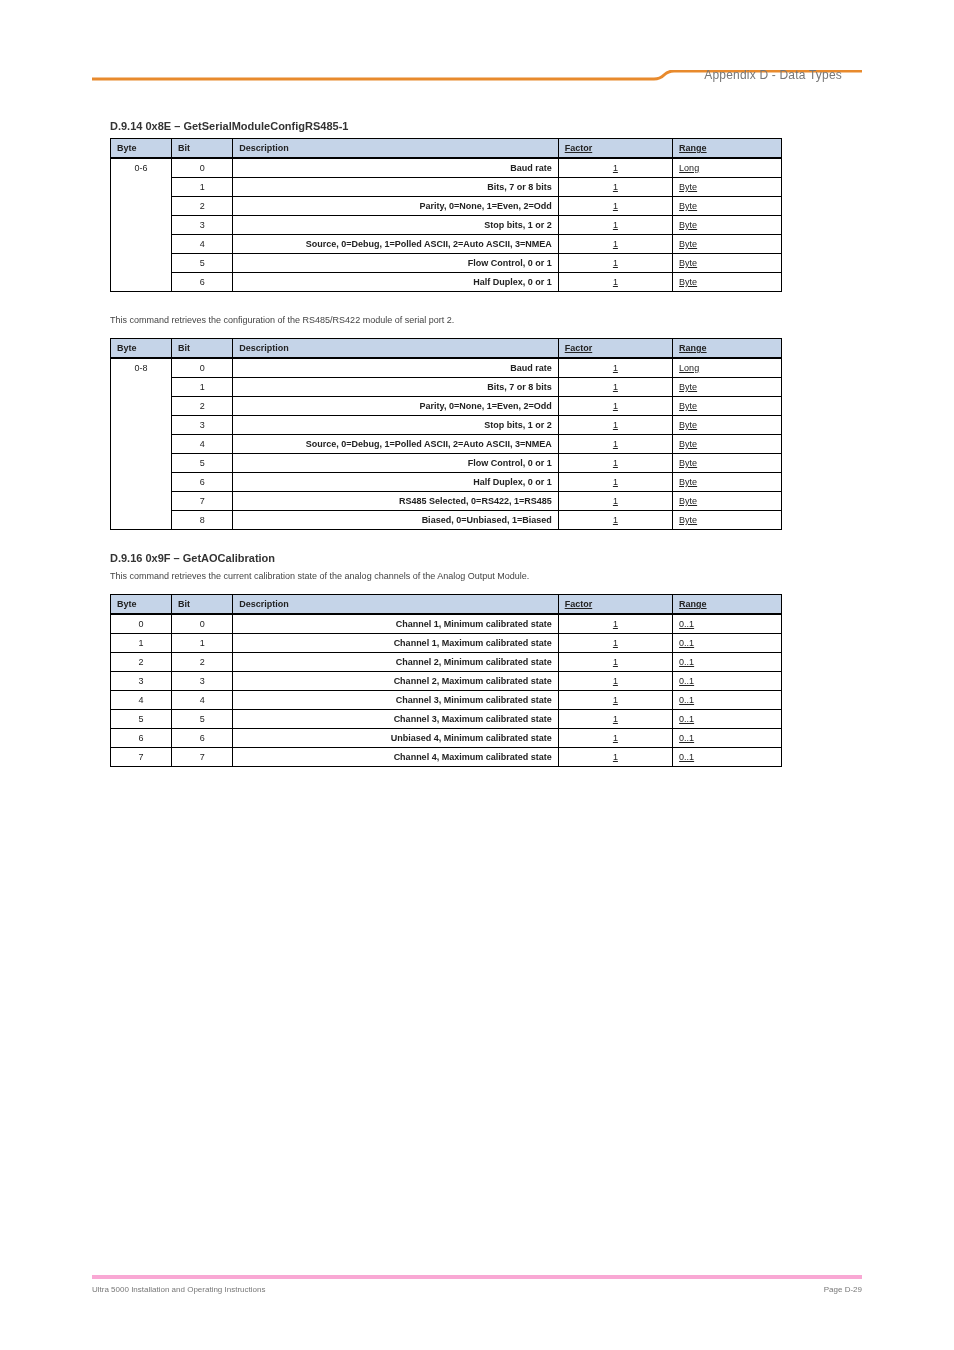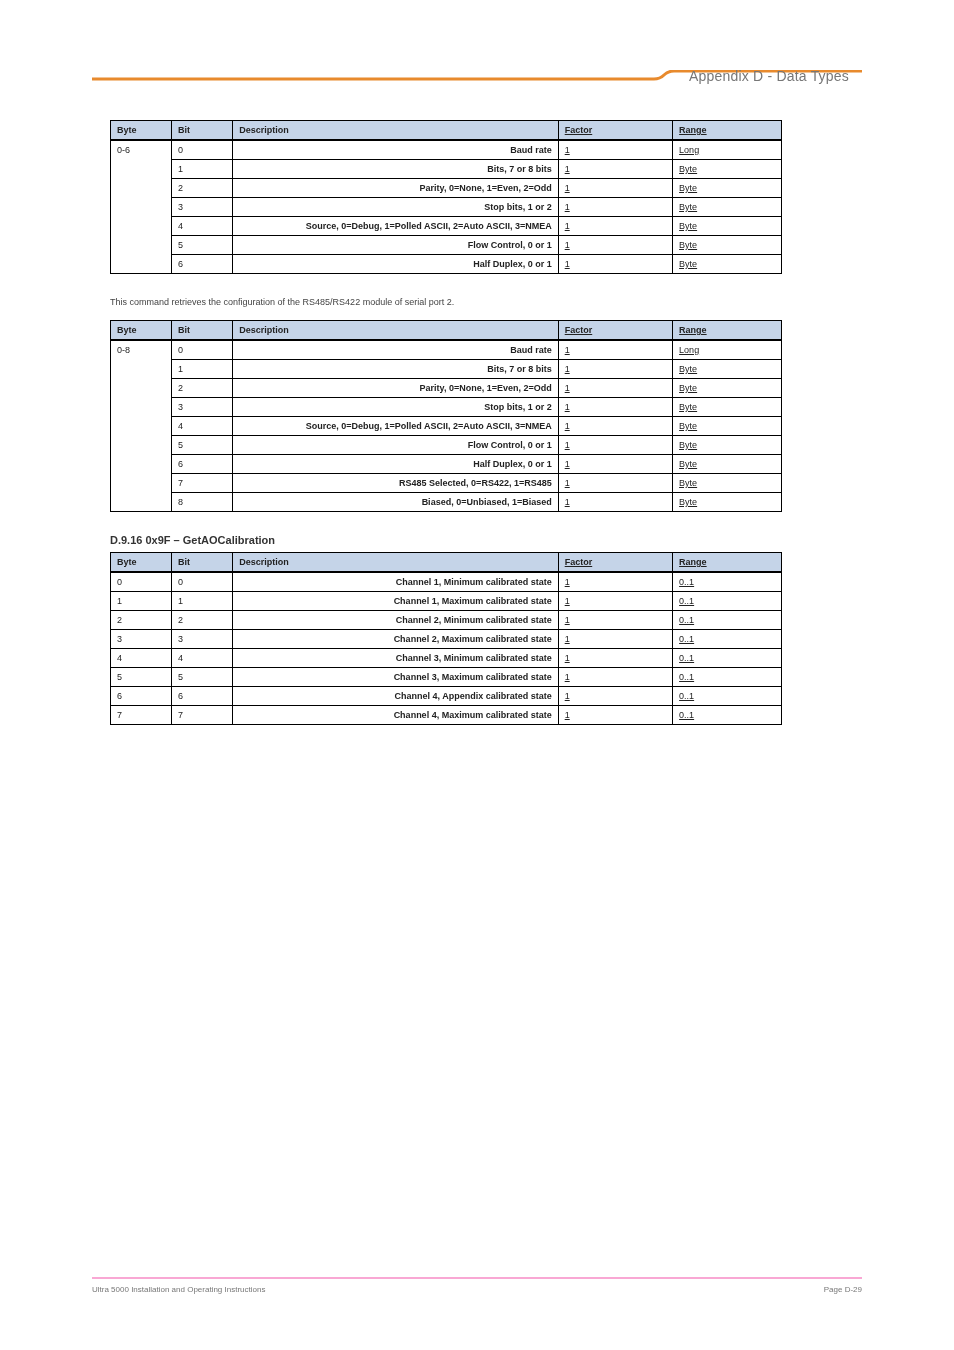--- a/index.html
+++ b/index.html
@@ -20,22 +20,22 @@
   }
   .header-rule {
     position: relative;
     height: 20px;
     margin-bottom: 30px;
   }
   .header-rule svg { display: block; }
   .breadcrumb {
     position: absolute;
     top: -2px;
-    right: 13px;
-    font-size: 14px;
+    right: 20px;
+    font-size: 12px;
     color: #777;
     letter-spacing: 0.2px;
     text-align: center;
   }
   .section {
     margin: 22px 18px 0 18px;
   }
   .sec-title {
     font-size: 11px;
     font-weight: bold;
@@ -66,27 +66,27 @@
     border: 1px solid #000;
     padding: 4px 6px;
     vertical-align: top;
     color: #222;
   }
   .col-byte  { width: 42px; text-align: left; }
   .col-bit   { width: 42px; text-align: left; }
   .col-desc  { width: 280px; text-align: right; font-weight: bold; }
   .col-fact  { width: 90px; text-align: left; text-decoration: underline; }
   .col-range { width: 85px; text-align: left; text-decoration: underline; }
-  .num-left { text-align: left; }
+  .num-left { text-align: center; }
   .footer {
     position: absolute;
     left: 92px;
     right: 92px;
     bottom: 56px;
-    border-top: 2px solid #f9a8d4;
+    border-top: 4px solid #f9a8d4;
     padding-top: 6px;
     display: flex;
     justify-content: space-between;
     font-size: 8px;
     color: #777;
   }
 </style>
 </head>
 <body>
 
@@ -94,20 +94,21 @@
 
   <div class="header-rule">
     <span class="breadcrumb">Appendix D - Data Types</span>
     <svg width="770" height="16" viewBox="0 0 770 16">
       <path d="M0 9 H562 Q568 9 572 5 Q576 1 582 1 H770" fill="none" stroke="#e88a2d" stroke-width="3"></path>
     </svg>
   </div>
 
   <div id="sections">
       <div class="section">
+        <p class="sec-title">D.9.14 0x8E – GetSerialModuleConfigRS485-1</p>
         <table class="dtable">
           <thead>
             <tr>
               <th class="col-byte">Byte</th>
               <th class="col-bit">Bit</th>
               <th class="col-desc">Description</th>
               <th class="col-fact">Factor</th>
               <th class="col-range">Range</th>
             </tr>
           </thead>
@@ -224,20 +225,21 @@
               <td class="col-bit num-left">8</td>
               <td class="col-desc">Biased, 0=Unbiased, 1=Biased</td>
               <td class="col-fact num-left">1</td>
               <td class="col-range">Byte</td>
             </tr>
           </tbody>
         </table>
       </div>
       <div class="section">
         <p class="sec-title">D.9.16 0x9F – GetAOCalibration</p>
+        <p class="sec-desc">This command retrieves the current calibration state of the analog channels of the Analog Output Module.</p>
         <table class="dtable">
           <thead>
             <tr>
               <th class="col-byte">Byte</th>
               <th class="col-bit">Bit</th>
               <th class="col-desc">Description</th>
               <th class="col-fact">Factor</th>
               <th class="col-range">Range</th>
             </tr>
           </thead>
@@ -280,21 +282,21 @@
             <tr>
               <td class="col-byte num-left">5</td>
               <td class="col-bit num-left">5</td>
               <td class="col-desc">Channel 3, Maximum calibrated state</td>
               <td class="col-fact num-left">1</td>
               <td class="col-range">0..1</td>
             </tr>
             <tr>
               <td class="col-byte num-left">6</td>
               <td class="col-bit num-left">6</td>
-              <td class="col-desc">Channel 4, Appendix calibrated state</td>
+              <td class="col-desc">Unbiased 4, Minimum calibrated state</td>
               <td class="col-fact num-left">1</td>
               <td class="col-range">0..1</td>
             </tr>
             <tr>
               <td class="col-byte num-left">7</td>
               <td class="col-bit num-left">7</td>
               <td class="col-desc">Channel 4, Maximum calibrated state</td>
               <td class="col-fact num-left">1</td>
               <td class="col-range">0..1</td>
             </tr>

